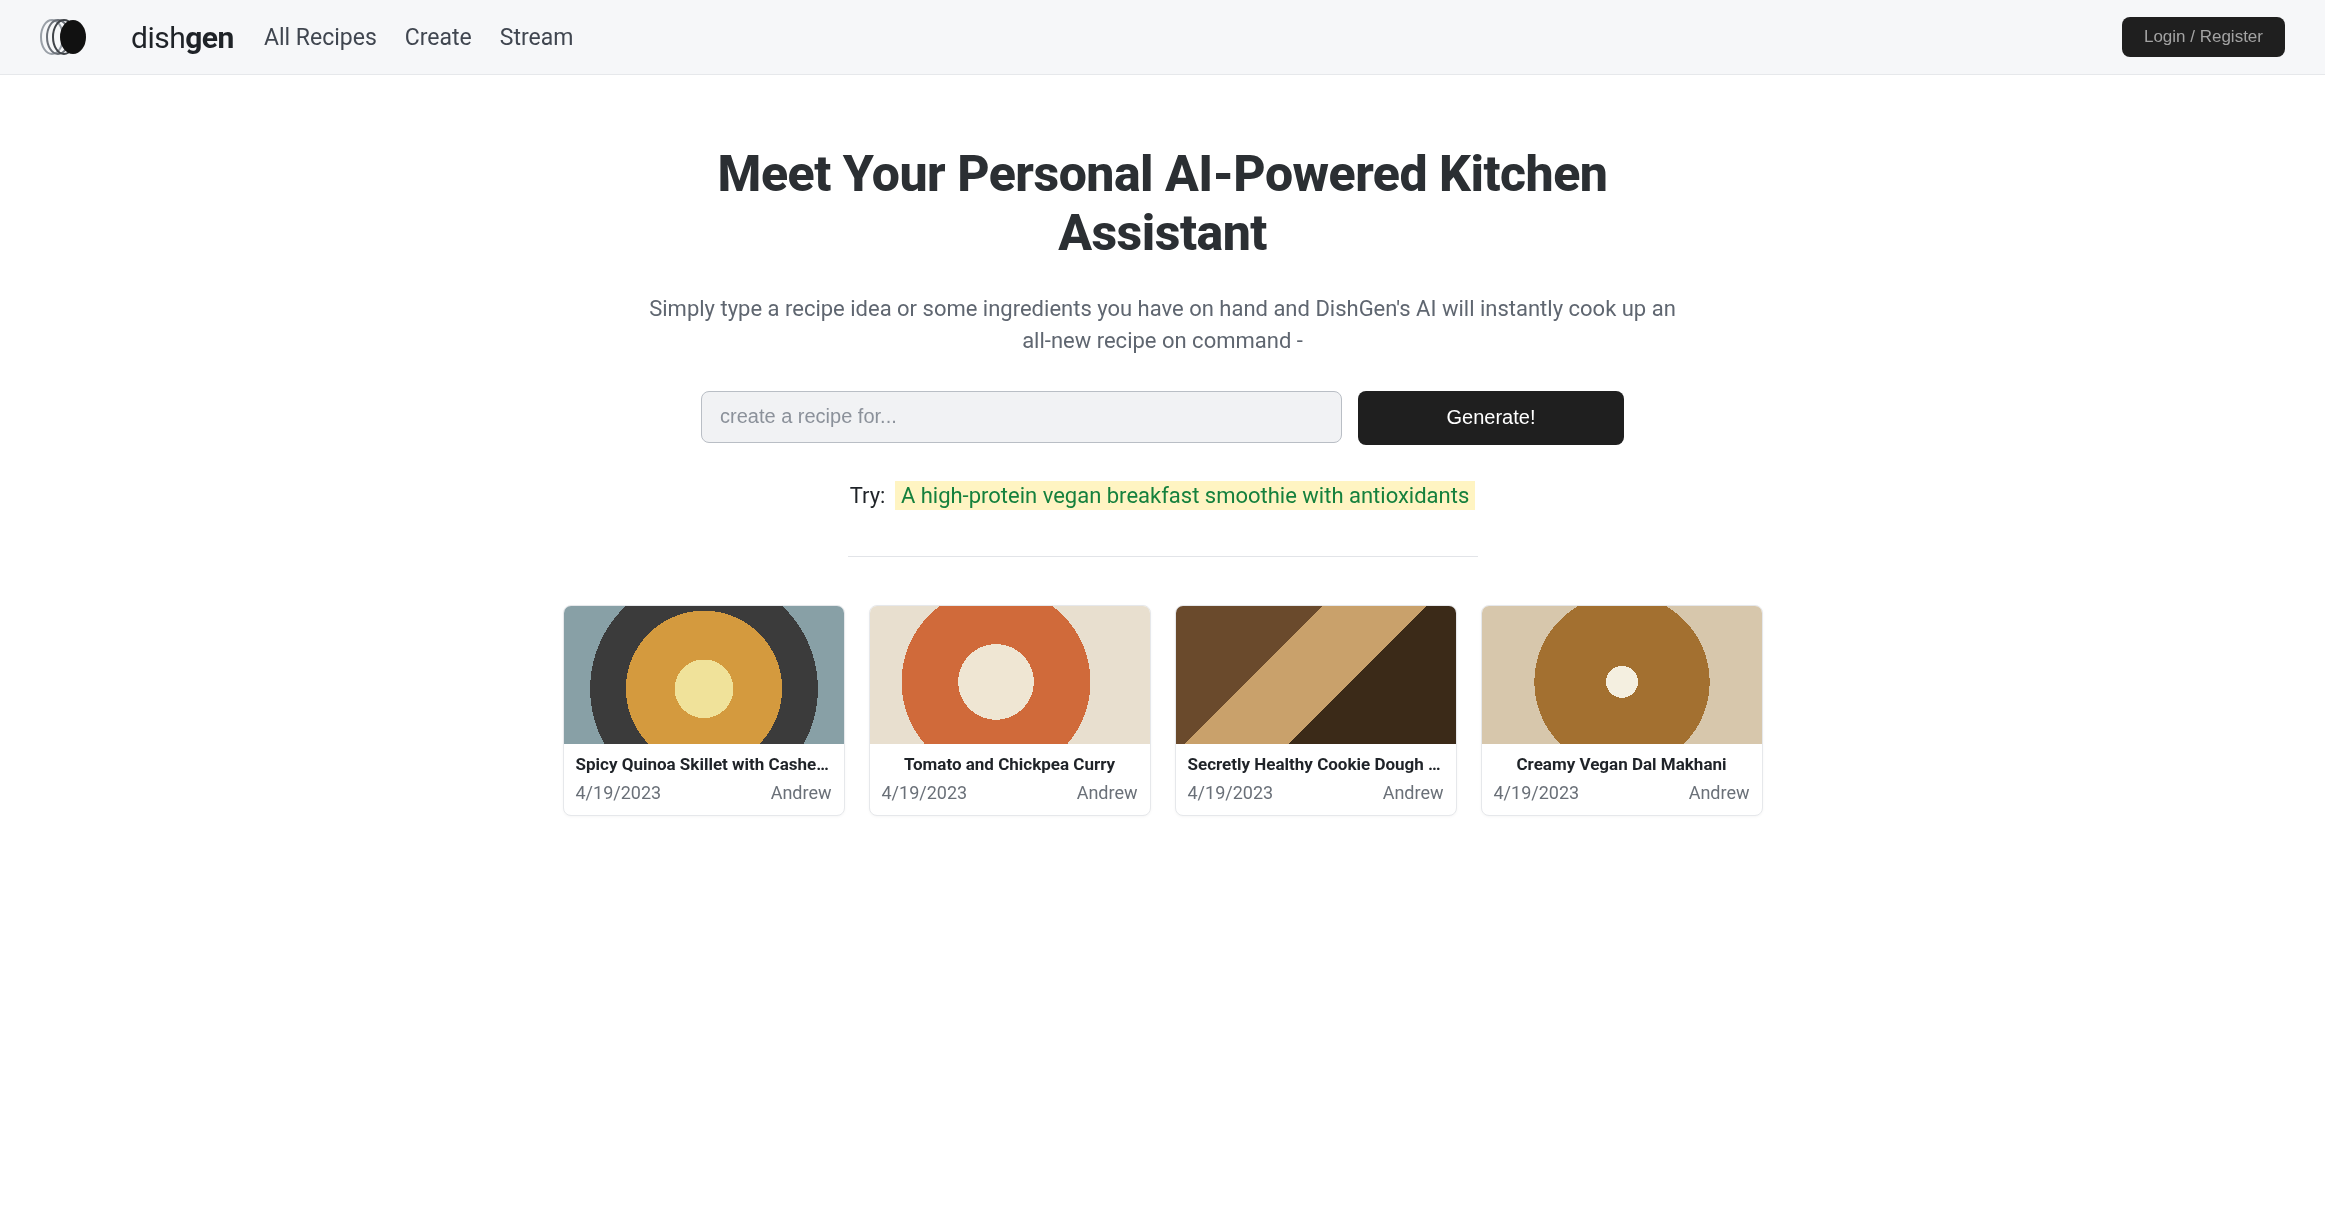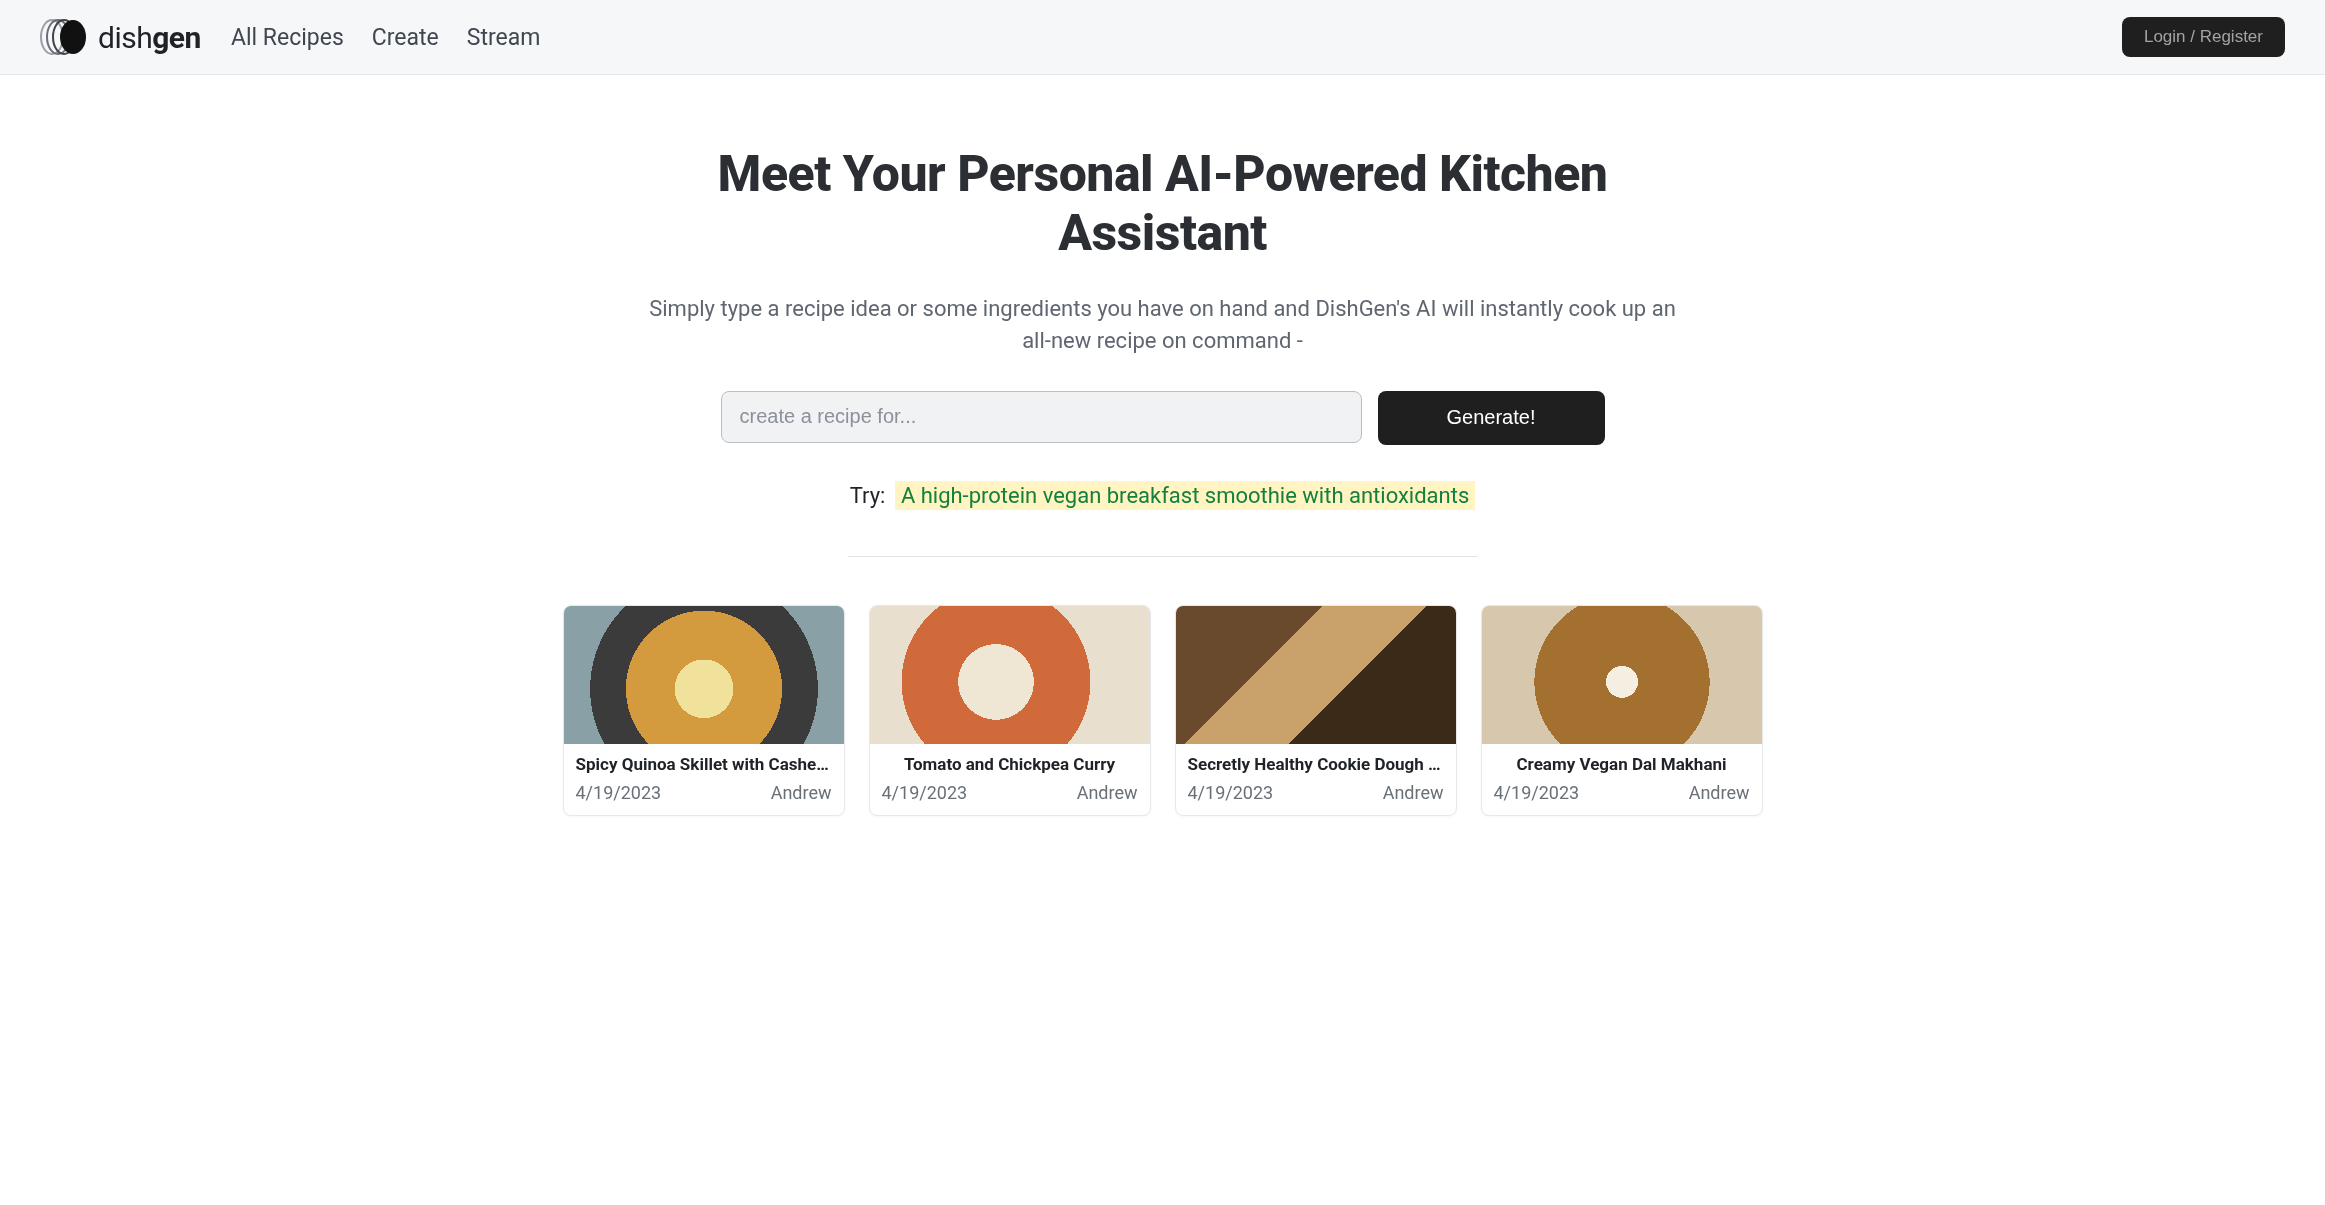--- a/index.html
+++ b/index.html
@@ -15,21 +15,21 @@
   height: 75px;
 }
 .logo {
   display: flex;
   align-items: center;
   gap: 10px;
   margin-right: 30px;
   cursor: pointer;
 }
 .logo-mark { width: 48px; height: 36px; }
-.logo-text { font-size: 30px; font-weight: 400; letter-spacing: -0.5px; color: #1f2328; }
+.logo-text { font-size: 30px; font-weight: 400; letter-spacing: -0.5px; color: #1f2328; margin-left: 33px; }
 .logo-text b { font-weight: 700; }
 
 .nav-links { display: flex; gap: 28px; }
 .nav-link { font-size: 23px; color: #404650; text-decoration: none; cursor: pointer; }
 
 .spacer { flex: 1; }
 
 .login-btn {
   background: #1f1f1f;
   color: #a3a3a3;
@@ -63,21 +63,21 @@
   color: #2b2f33;
   outline: none;
 }
 .search-input::placeholder { color: #8b919a; }
 
 .generate-btn {
   background: #1f1f1f;
   color: #fff;
   border: none;
   border-radius: 8px;
-  width: 227px;
+  width: 266px;
   height: 54px;
   font-size: 20px;
   font-weight: 500;
   cursor: pointer;
 }
 
 .try-row { margin-top: 38px; font-size: 22px; }
 .try-label { font-weight: 400; color: #1f2328; margin-right: 4px; }
 .try-example {
   background: #fff4c2;

